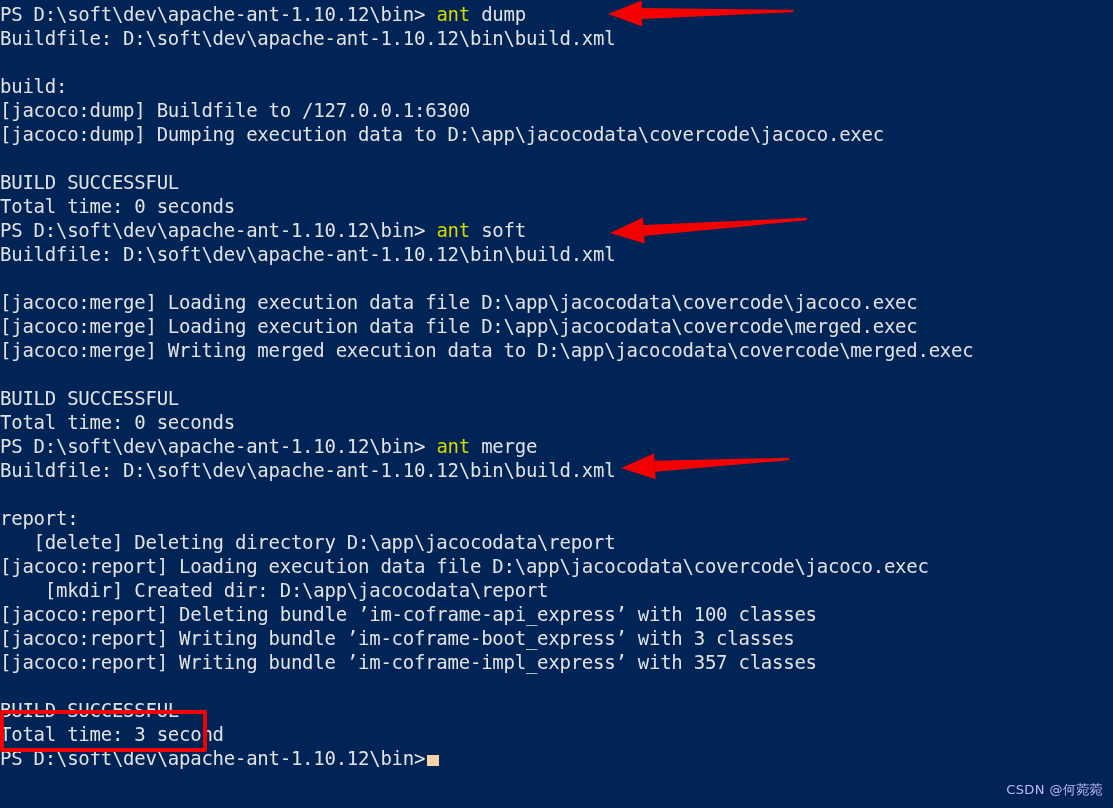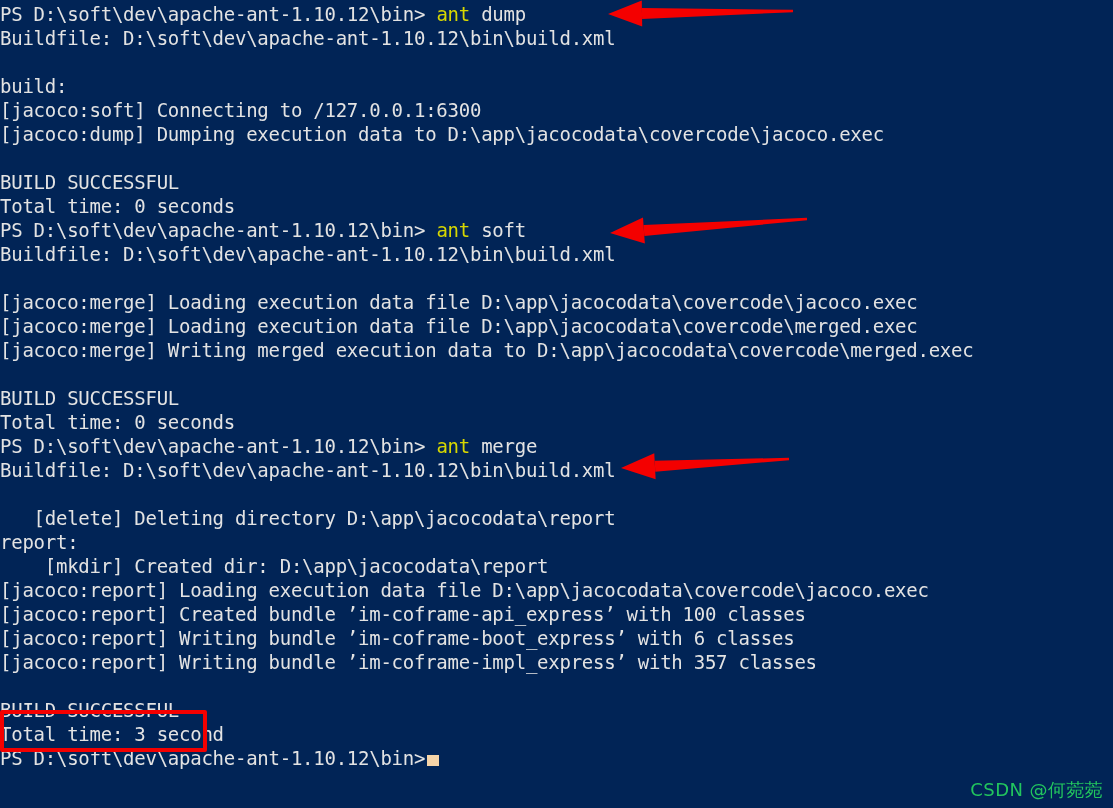--- a/index.html
+++ b/index.html
@@ -64,59 +64,59 @@
     position: absolute;
     border: 4px solid #f40000;
     box-sizing: border-box;
     border-radius: 2px;
   }
   .watermark {
     position: absolute;
     right: 10px;
     bottom: 6px;
     font-family: "DejaVu Sans", "Liberation Sans", sans-serif;
-    font-size: 18px;
-    color: #22c55e;
+    font-size: 13px;
+    color: #c4b5fd;
     letter-spacing: 0.4px;
     white-space: pre;
   }
 </style>
 </head>
 <body>
 
 <div id="terminal">
 
   <div class="console-body">
       <div class="line"><span>PS D:\soft\dev\apache-ant-1.10.12\bin&gt;</span><span class="kw-ant"> ant</span><span> dump</span></div>
       <div class="line"><span>Buildfile: D:\soft\dev\apache-ant-1.10.12\bin\build.xml</span></div>
       <div class="line blank"><span> </span></div>
       <div class="line"><span>build:</span></div>
-      <div class="line"><span>[jacoco:soft] Connecting to /127.0.0.1:6300</span></div>
+      <div class="line"><span>[jacoco:dump] Buildfile to /127.0.0.1:6300</span></div>
       <div class="line"><span>[jacoco:dump] Dumping execution data to D:\app\jacocodata\covercode\jacoco.exec</span></div>
       <div class="line blank"><span> </span></div>
       <div class="line"><span>BUILD SUCCESSFUL</span></div>
       <div class="line"><span>Total time: 0 seconds</span></div>
       <div class="line"><span>PS D:\soft\dev\apache-ant-1.10.12\bin&gt;</span><span class="kw-ant"> ant</span><span> soft</span></div>
       <div class="line"><span>Buildfile: D:\soft\dev\apache-ant-1.10.12\bin\build.xml</span></div>
       <div class="line blank"><span> </span></div>
       <div class="line"><span>[jacoco:merge] Loading execution data file D:\app\jacocodata\covercode\jacoco.exec</span></div>
       <div class="line"><span>[jacoco:merge] Loading execution data file D:\app\jacocodata\covercode\merged.exec</span></div>
       <div class="line"><span>[jacoco:merge] Writing merged execution data to D:\app\jacocodata\covercode\merged.exec</span></div>
       <div class="line blank"><span> </span></div>
       <div class="line"><span>BUILD SUCCESSFUL</span></div>
       <div class="line"><span>Total time: 0 seconds</span></div>
       <div class="line"><span>PS D:\soft\dev\apache-ant-1.10.12\bin&gt;</span><span class="kw-ant"> ant</span><span> merge</span></div>
       <div class="line"><span>Buildfile: D:\soft\dev\apache-ant-1.10.12\bin\build.xml</span></div>
       <div class="line blank"><span> </span></div>
+      <div class="line"><span>report:</span></div>
       <div class="line"><span>   [delete] Deleting directory D:\app\jacocodata\report</span></div>
-      <div class="line"><span>report:</span></div>
+      <div class="line"><span>[jacoco:report] Loading execution data file D:\app\jacocodata\covercode\jacoco.exec</span></div>
       <div class="line"><span>    [mkdir] Created dir: D:\app\jacocodata\report</span></div>
-      <div class="line"><span>[jacoco:report] Loading execution data file D:\app\jacocodata\covercode\jacoco.exec</span></div>
-      <div class="line"><span>[jacoco:report] Created bundle ’im-coframe-api_express’ with 100 classes</span></div>
-      <div class="line"><span>[jacoco:report] Writing bundle ’im-coframe-boot_express’ with 6 classes</span></div>
+      <div class="line"><span>[jacoco:report] Deleting bundle ’im-coframe-api_express’ with 100 classes</span></div>
+      <div class="line"><span>[jacoco:report] Writing bundle ’im-coframe-boot_express’ with 3 classes</span></div>
       <div class="line"><span>[jacoco:report] Writing bundle ’im-coframe-impl_express’ with 357 classes</span></div>
       <div class="line blank"><span> </span></div>
       <div class="line"><span>BUILD SUCCESSFUL</span></div>
       <div class="line"><span>Total time: 3 second</span></div>
       <div class="line"><span>PS D:\soft\dev\apache-ant-1.10.12\bin&gt;</span><span class="cursor-block"></span></div>
     </div>
 
   <div class="anno-layer">
     <svg width="1113" height="808">
         <g>

